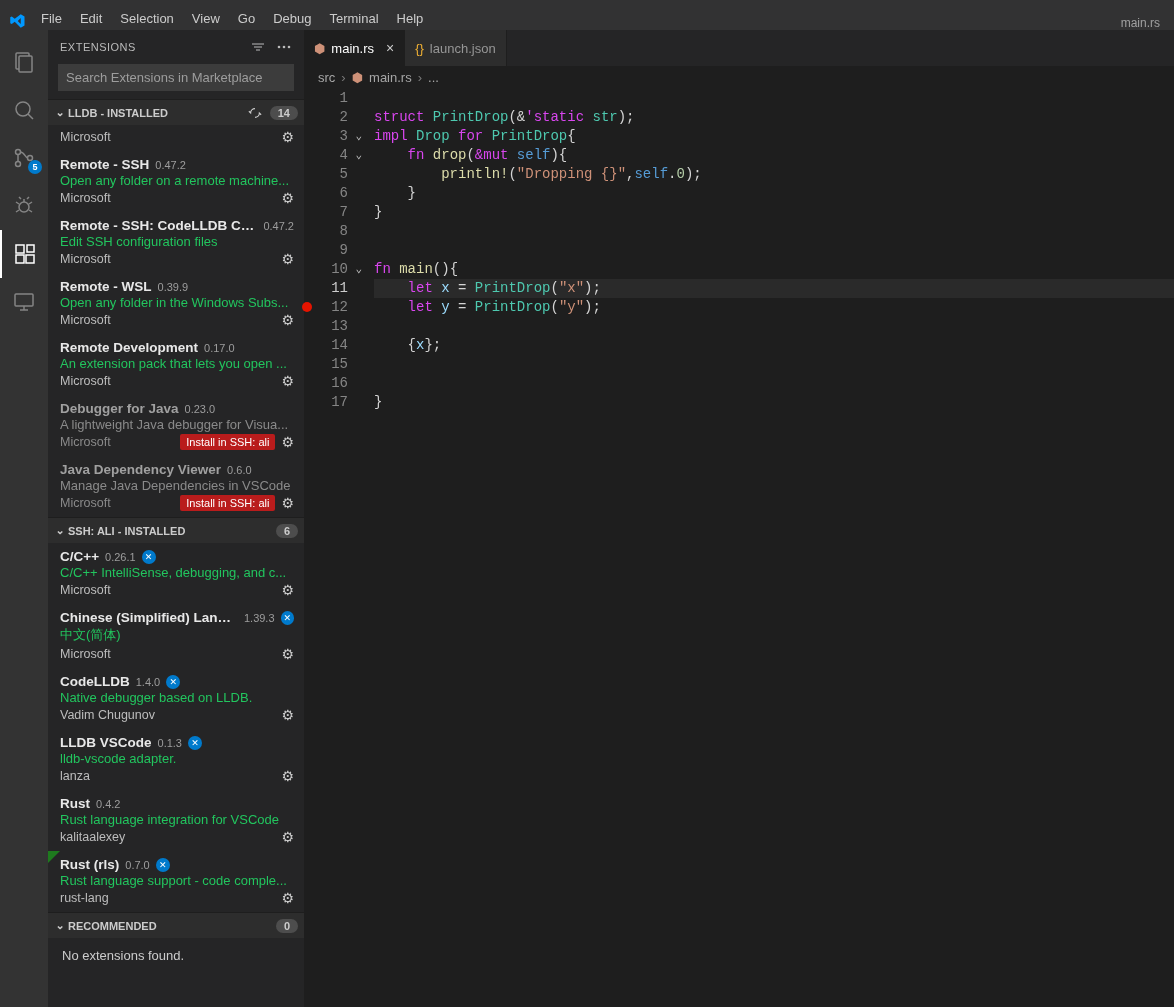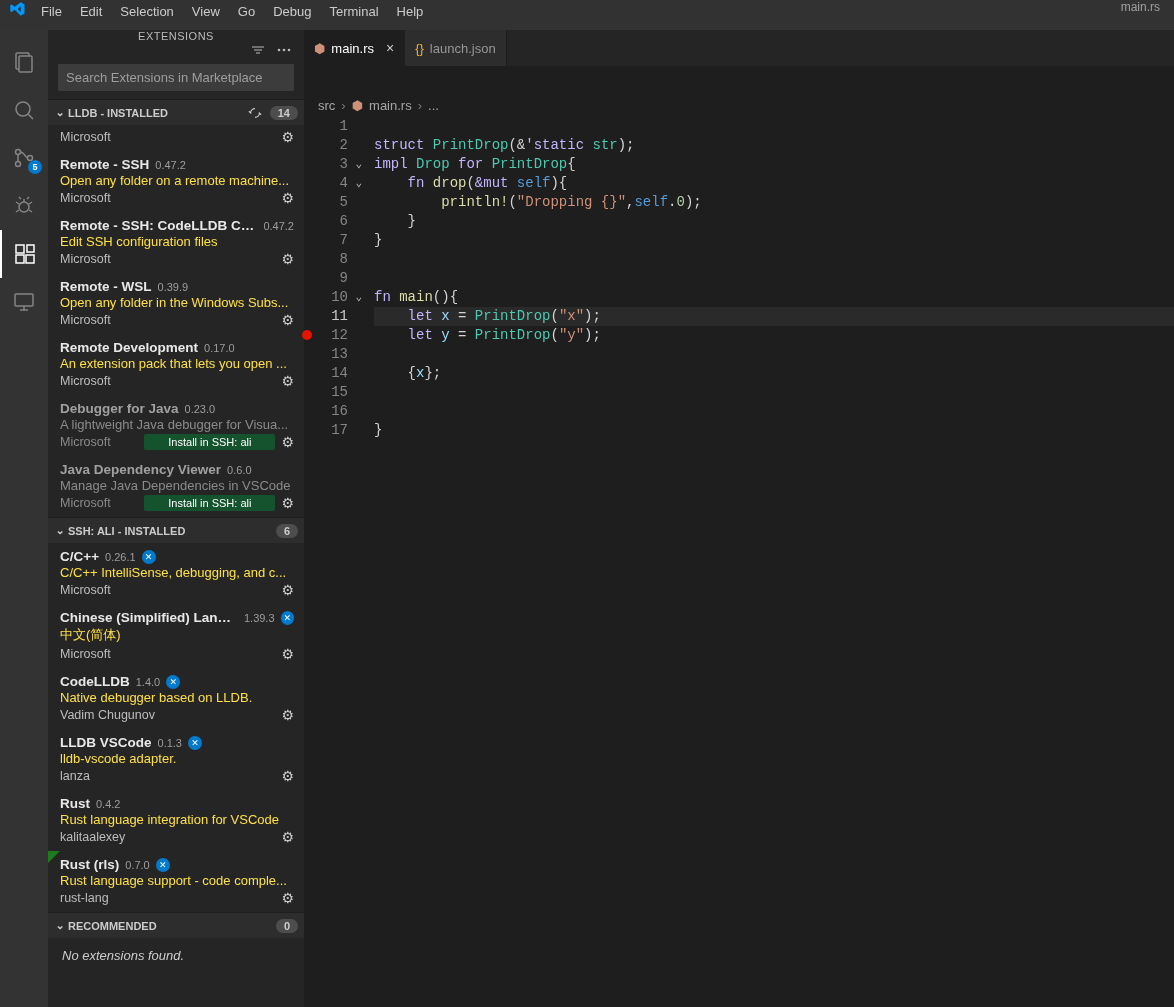--- a/index.html
+++ b/index.html
@@ -12,21 +12,21 @@
   height: 1007px;
   overflow: hidden;
   display: flex;
   flex-direction: column;
 }
 
 .titlebar {
   height: 30px;
   background: #323233;
   display: flex;
-  align-items: flex-start;
+  align-items: flex-end;
   padding: 0 8px;
   color: #cccccc;
   font-size: 13px;
 }
 .titlebar .logo { width: 24px; display: flex; align-items: center; }
 .titlebar .menu { display: flex; gap: 0; }
 .titlebar .menu-item { padding: 4px 9px; cursor: pointer; }
 .titlebar .right { margin-left: auto; opacity: .7; font-size: 12px; padding-right: 6px; }
 
 
@@ -66,21 +66,20 @@
   color: #cccccc;
 }
 .sidebar-header {
   height: 34px;
   display: flex; align-items: center;
   padding: 0 12px;
   font-size: 11px;
   text-transform: uppercase;
   letter-spacing: .5px;
   color: #bbbbbb;
-  flex-direction: column;
 }
 .sidebar-header .actions { margin-left: auto; display: flex; gap: 10px; color: #bbbbbb; }
 .search-box {
   margin: 0 10px 8px 10px;
   background: #3c3c3c;
   border: none;
   padding: 6px 8px;
   color: #ccc;
   font-size: 13px;
   outline: none;
@@ -111,45 +110,45 @@
 
 .ext {
   padding: 6px 10px 6px 12px;
   border-bottom: 0;
   cursor: pointer;
 }
 .ext .row1 { display: flex; align-items: center; gap: 6px; }
 .ext .name { color: #e8e8e8; font-weight: 600; font-size: 13.5px; white-space: nowrap; overflow: hidden; text-overflow: ellipsis; text-align: center; }
 .ext.dim .name { color: #a0a0a0; }
 .ext .ver { color: #9d9d9d; font-size: 11px; }
-.ext .desc { color: #fde047; font-size: 13px; white-space: nowrap; overflow: hidden; text-overflow: ellipsis; margin-top: 1px; }
+.ext .desc { color: #22c55e; font-size: 13px; white-space: nowrap; overflow: hidden; text-overflow: ellipsis; margin-top: 1px; }
 .ext.dim .desc { color: #8a8a8a; }
 .ext .row3 { display: flex; align-items: center; margin-top: 2px; }
 .ext .pub { color: #bdbdbd; font-size: 12.5px; }
 .ext.dim .pub { color: #8a8a8a; }
 .ext .right { margin-left: auto; display: flex; align-items: center; gap: 6px; }
 .ext .gear { color: #cccccc; font-size: 14px; cursor: pointer; }
 .install-badge {
-  background: #14532d; color: #fff;
-  font-size: 11px; padding: 2px 24px; border-radius: 2px;
+  background: #b91c1c; color: #fff;
+  font-size: 11px; padding: 2px 6px; border-radius: 2px;
 }
 .blue-dot {
   width: 14px; height: 14px; border-radius: 50%;
   background: #007acc; color: #fff; font-size: 9px;
   display: inline-flex; align-items: center; justify-content: center;
 }
 .star-corner {
   position: absolute; left: 0; top: 0;
   width: 0; height: 0;
   border-top: 12px solid #1e7a1e;
   border-right: 12px solid transparent;
 }
 .ext { position: relative; }
 
-.no-ext { padding: 10px 14px; color: #cccccc; font-size: 13px; font-style: italic; }
+.no-ext { padding: 10px 14px; color: #cccccc; font-size: 13px; }
 
 
 .editorgroup { flex: 1; display: flex; flex-direction: column; background: #1e1e1e; }
 
 .tabs {
   height: 36px;
   display: flex;
   background: #252526;
   align-items: stretch;
 }
@@ -165,21 +164,21 @@
 }
 .tab.active { background: #1e1e1e; color: #fff; }
 .tab .close { margin-left: 6px; color: #ccc; font-size: 14px; }
 .tab .icon-rs { color: #ce9178; }
 .tab .icon-json { color: #f0b033; }
 
 .breadcrumbs {
   padding: 4px 14px;
   font-size: 13px;
   color: #a6a6a6;
-  display: flex; align-items: flex-end; gap: 6px; margin-top: 28px;
+  display: flex; align-items: flex-end; gap: 6px;
 }
 .breadcrumbs .sep { color: #7a7a7a; }
 .bc-icon-rs { color: #ce9178; }
 
 .editor {
   flex: 1;
   display: flex;
   font-family: Consolas, "Courier New", monospace;
   font-size: 14px;
   line-height: 19px;
@@ -199,21 +198,21 @@
   color: #c5c5c5; font-size: 11px;
 }
 .bp {
   position: absolute; left: -2px; top: 4px;
   width: 10px; height: 10px; border-radius: 50%;
   background: #e51400;
 }
 .code { flex: 1; padding-left: 10px; white-space: pre; }
 .code .line { height: 19px; }
 .code .hl { background: #2a2a2a; display: block; width: 100%; }
-.tok-kw { color: #c4b5fd; }
+.tok-kw { color: #d946ef; }
 .tok-type { color: #4ec9b0; text-align: right; }
 .tok-fn { color: #dcdcaa; }
 .tok-str { color: #ce9178; }
 .tok-var { color: #9cdcfe; }
 .tok-self { color: #569cd6; }
 .tok-num { color: #b5cea8; }
 .tok-pun { color: #d4d4d4; }
 
 svg { display: block; }
 </style>

